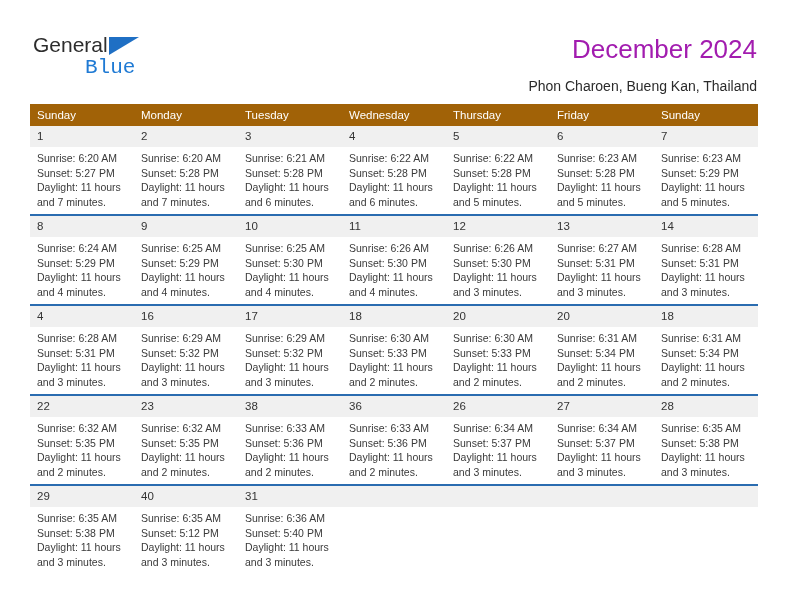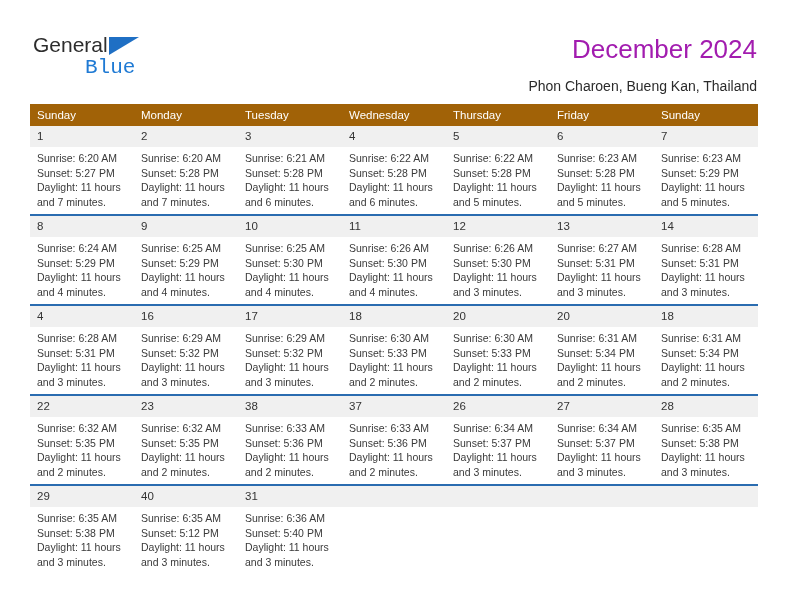--- a/index.html
+++ b/index.html
@@ -393,21 +393,21 @@
         <td>
           <div class="daynum">38</div>
           <div class="details">
             <div>Sunrise: 6:33 AM</div>
             <div>Sunset: 5:36 PM</div>
             <div>Daylight: 11 hours</div>
             <div>and 2 minutes.</div>
           </div>
         </td>
         <td>
-          <div class="daynum">37</div>
+          <div class="daynum">36</div>
           <div class="details">
             <div>Sunrise: 6:33 AM</div>
             <div>Sunset: 5:36 PM</div>
             <div>Daylight: 11 hours</div>
             <div>and 2 minutes.</div>
           </div>
         </td>
         <td>
           <div class="daynum">26</div>
           <div class="details">

